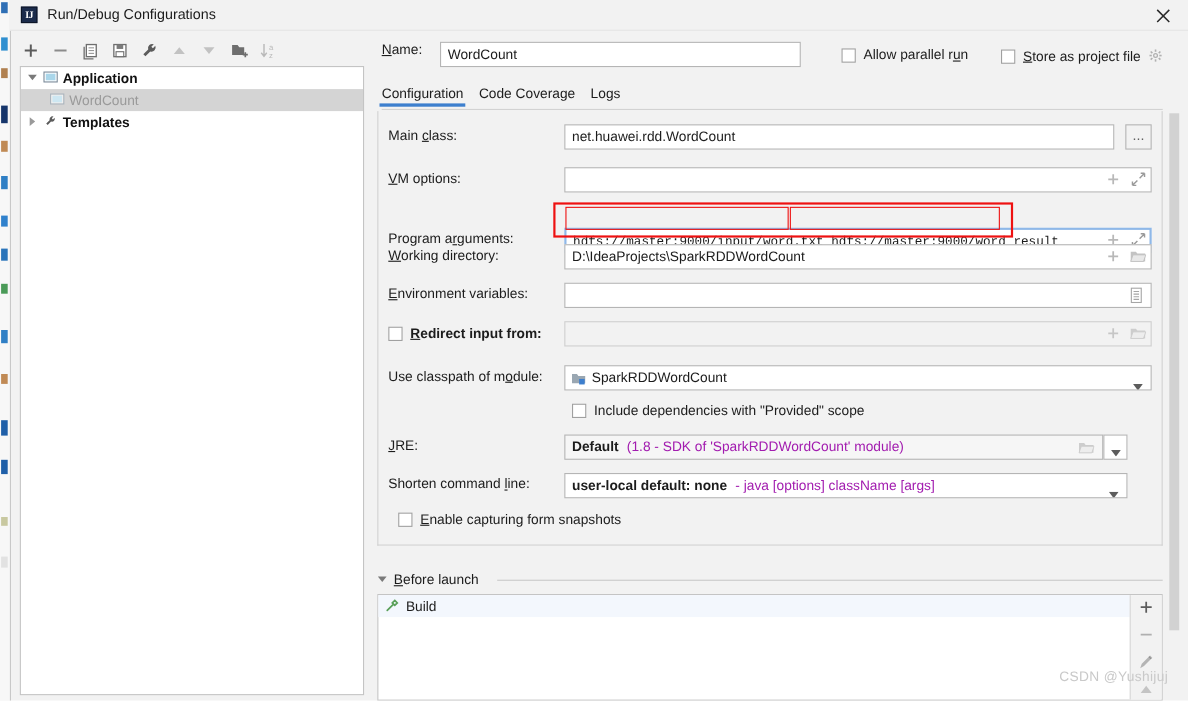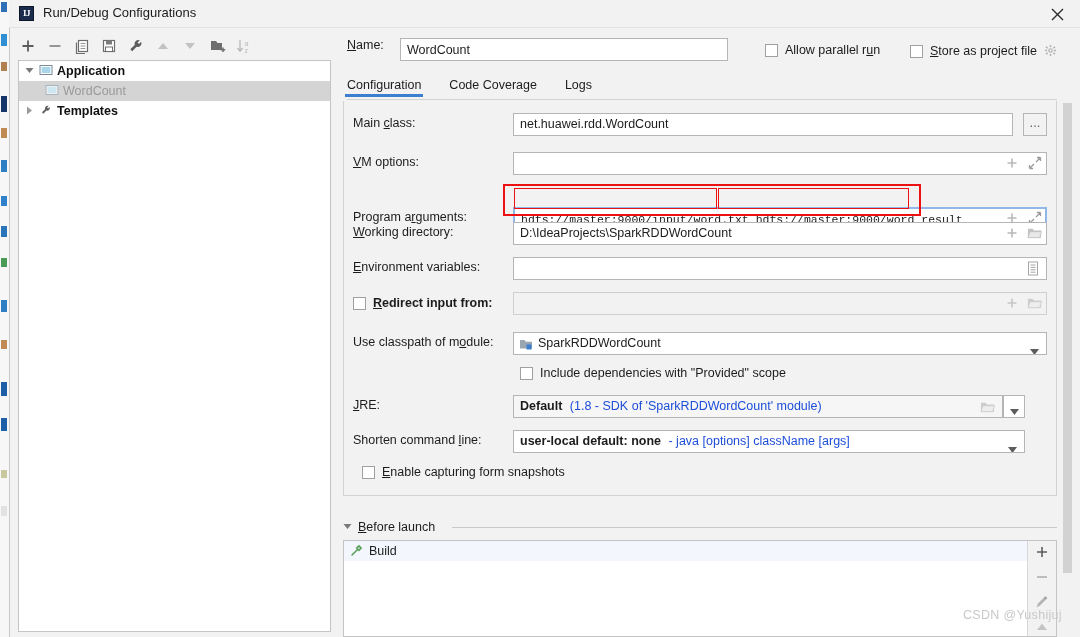--- a/index.html
+++ b/index.html
@@ -104,21 +104,21 @@
   .cb-wrap { position: absolute; display: flex; align-items: center; gap: 7px; font-size: 12.5px; }
   .cbox {
     width: 13px; height: 13px; box-sizing: border-box;
     border: 1px solid #a0a0a0; background: #fff; flex: 0 0 13px;
   }
 
   
   .tabs {
     position: absolute; left: 347px; top: 78px;
     width: 710px; height: 22px;
-    display: flex; align-items: flex-start; gap: 28px;
+    display: flex; align-items: flex-start; gap: 14px;
   }
   .tab { font-size: 12.5px; color: #1c1c1c; padding-bottom: 5px; position: relative; }
   .tab.active::after {
     content: ""; position: absolute; left: -2px; right: -2px; bottom: 0;
     height: 3px; background: #3d7fce;
   }
   .tab-underline {
     position: absolute; left: 347px; top: 99px; width: 710px; height: 1px;
     background: #d2d2d2;
   }
@@ -147,21 +147,21 @@
   }
   .field.disabled { background: #f2f2f2; border-color: #cfcfcf; color: #9a9a9a; }
   .field.focused { border: 2px solid #8fb8e8; }
   .combo {
     position: absolute; left: 169px; height: 23px;
     box-sizing: border-box; background: #ffffff;
     border: 1px solid #b5b5b5;
     font-size: 12.5px; color: #1c1c1c; line-height: 21px;
     padding: 0 6px; white-space: nowrap; overflow: hidden;
   }
-  .combo .muted { color: #1d4ed8; }
+  .combo .muted { color: #a21caf; }
   .ellipsis-btn {
     position: absolute; width: 24px; height: 23px;
     background: #f2f2f2; border: 1px solid #b5b5b5;
     box-sizing: border-box; text-align: center;
     line-height: 18px; color: #606060; font-size: 13px;
   }
   .inner-icon { position: absolute; top: 4px; }
 
   
   .annot { position: absolute; box-sizing: border-box; pointer-events: none; }

